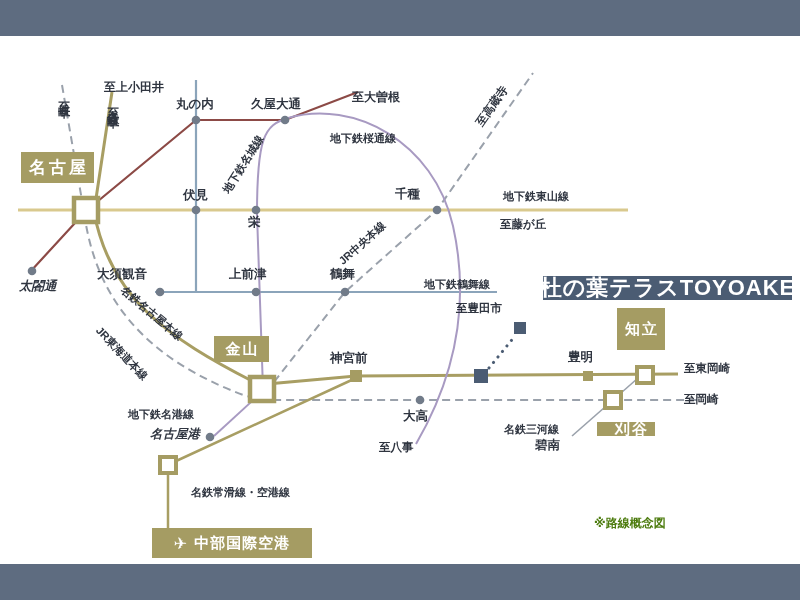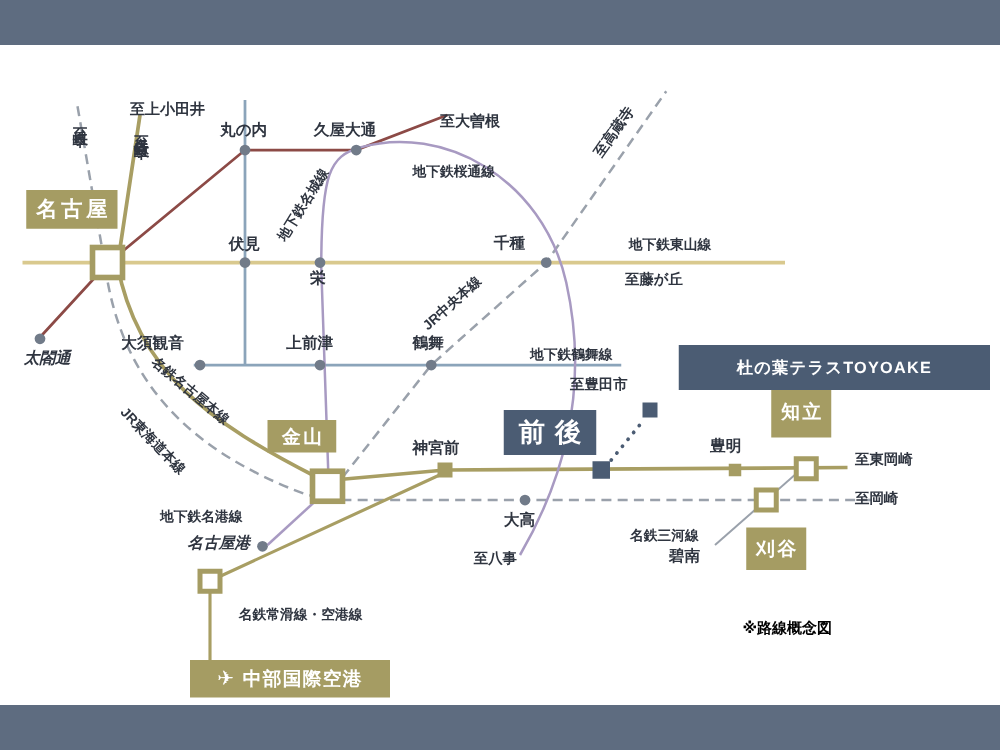--- a/index.html
+++ b/index.html
@@ -67,28 +67,27 @@
     <circle cx="160" cy="292" r="4.3" fill="#717b89"></circle>
     <circle cx="256" cy="292" r="4.3" fill="#717b89"></circle>
     <circle cx="345" cy="292" r="4.3" fill="#717b89"></circle>
     <circle cx="32" cy="271" r="4.3" fill="#717b89"></circle>
     <circle cx="210" cy="437" r="4.3" fill="#717b89"></circle>
     <circle cx="420" cy="400" r="4.3" fill="#717b89"></circle>
   </svg>
 
   <div class="station-box" style="left:21px;top:152px;width:70px;height:31px;font-size:17px;letter-spacing:3px;padding-left:3px;">名古屋</div>
   <div class="station-box" style="left:214px;top:336px;width:53px;height:26px;font-size:15px;letter-spacing:2px;padding-left:2px;">金山</div>
-  <div class="station-box dark-box" style="left:403px;top:328px;width:66px;height:36px;font-size:21px;letter-spacing:8px;padding-left:8px;">前後</div>
   <div class="station-box" style="left:617px;top:308px;width:46px;height:42px;font-size:15px;letter-spacing:2px;padding-left:2px;">知立</div>
-  <div class="station-box" style="left:597px;top:422px;width:46px;height:34px;font-size:15px;letter-spacing:2px;padding-left:2px;">刈谷</div>
+  <div class="station-box" style="left:597px;top:422px;width:46px;height:14px;font-size:15px;letter-spacing:2px;padding-left:12px;">刈谷</div>
   <div class="station-box" style="left:152px;top:528px;width:160px;height:30px;font-size:15px;letter-spacing:1px;">
     <span style="margin-right:6px;font-size:16px;">✈</span>
     <span>中部国際空港</span>
   </div>
-  <div class="station-box dark-box" style="left:543px;top:276px;width:249px;height:36px;font-size:13px;letter-spacing:1px;">杜の葉テラスTOYOAKE</div>
+  <div class="station-box dark-box" style="left:543px;top:276px;width:249px;height:24px;font-size:22px;letter-spacing:1px;">杜の葉テラスTOYOAKE</div>
 
   <div class="lbl s12" style="left:104px;top:81px;">至上小田井</div>
   <div class="lbl s12 vert" style="left:57px;top:92px;">至岐阜</div>
   <div class="lbl s12 vert" style="left:106px;top:98px;">至名鉄岐阜</div>
   <div class="lbl s12" style="left:352px;top:80px;margin-top:11px;">至大曽根</div>
   <div class="lbl sm2 rot" style="left:492px;top:106px;transform:translate(-50%,-50%) rotate(-55deg);">至高蔵寺</div>
   <div class="lbl sm2" style="left:500px;top:218px;">至藤が丘</div>
   <div class="lbl sm2" style="left:456px;top:303px;font-family:Liberation Mono, monospace;">至豊田市</div>
   <div class="lbl sm2" style="left:379px;top:441px;">至八事</div>
   <div class="lbl sm2" style="left:684px;top:362px;">至東岡崎</div>
@@ -113,15 +112,15 @@
   <div class="lbl" style="left:97px;top:268px;">大須観音</div>
   <div class="lbl" style="left:229px;top:268px;">上前津</div>
   <div class="lbl" style="left:330px;top:268px;">鶴舞</div>
   <div class="lbl" style="left:19px;top:280px;font-style:italic;">太閤通</div>
   <div class="lbl" style="left:150px;top:428px;font-style:italic;">名古屋港</div>
   <div class="lbl" style="left:330px;top:352px;text-align:center;">神宮前</div>
   <div class="lbl" style="left:403px;top:410px;">大高</div>
   <div class="lbl" style="left:568px;top:351px;">豊明</div>
   <div class="lbl" style="left:535px;top:439px;">碧南</div>
 
-  <div class="lbl s12" style="left:594px;top:496px;color:#000000;">※路線概念図</div>
+  <div class="lbl s12" style="left:594px;top:517px;color:#4d7c0f;">※路線概念図</div>
 
 </div>
 
 </body></html>

